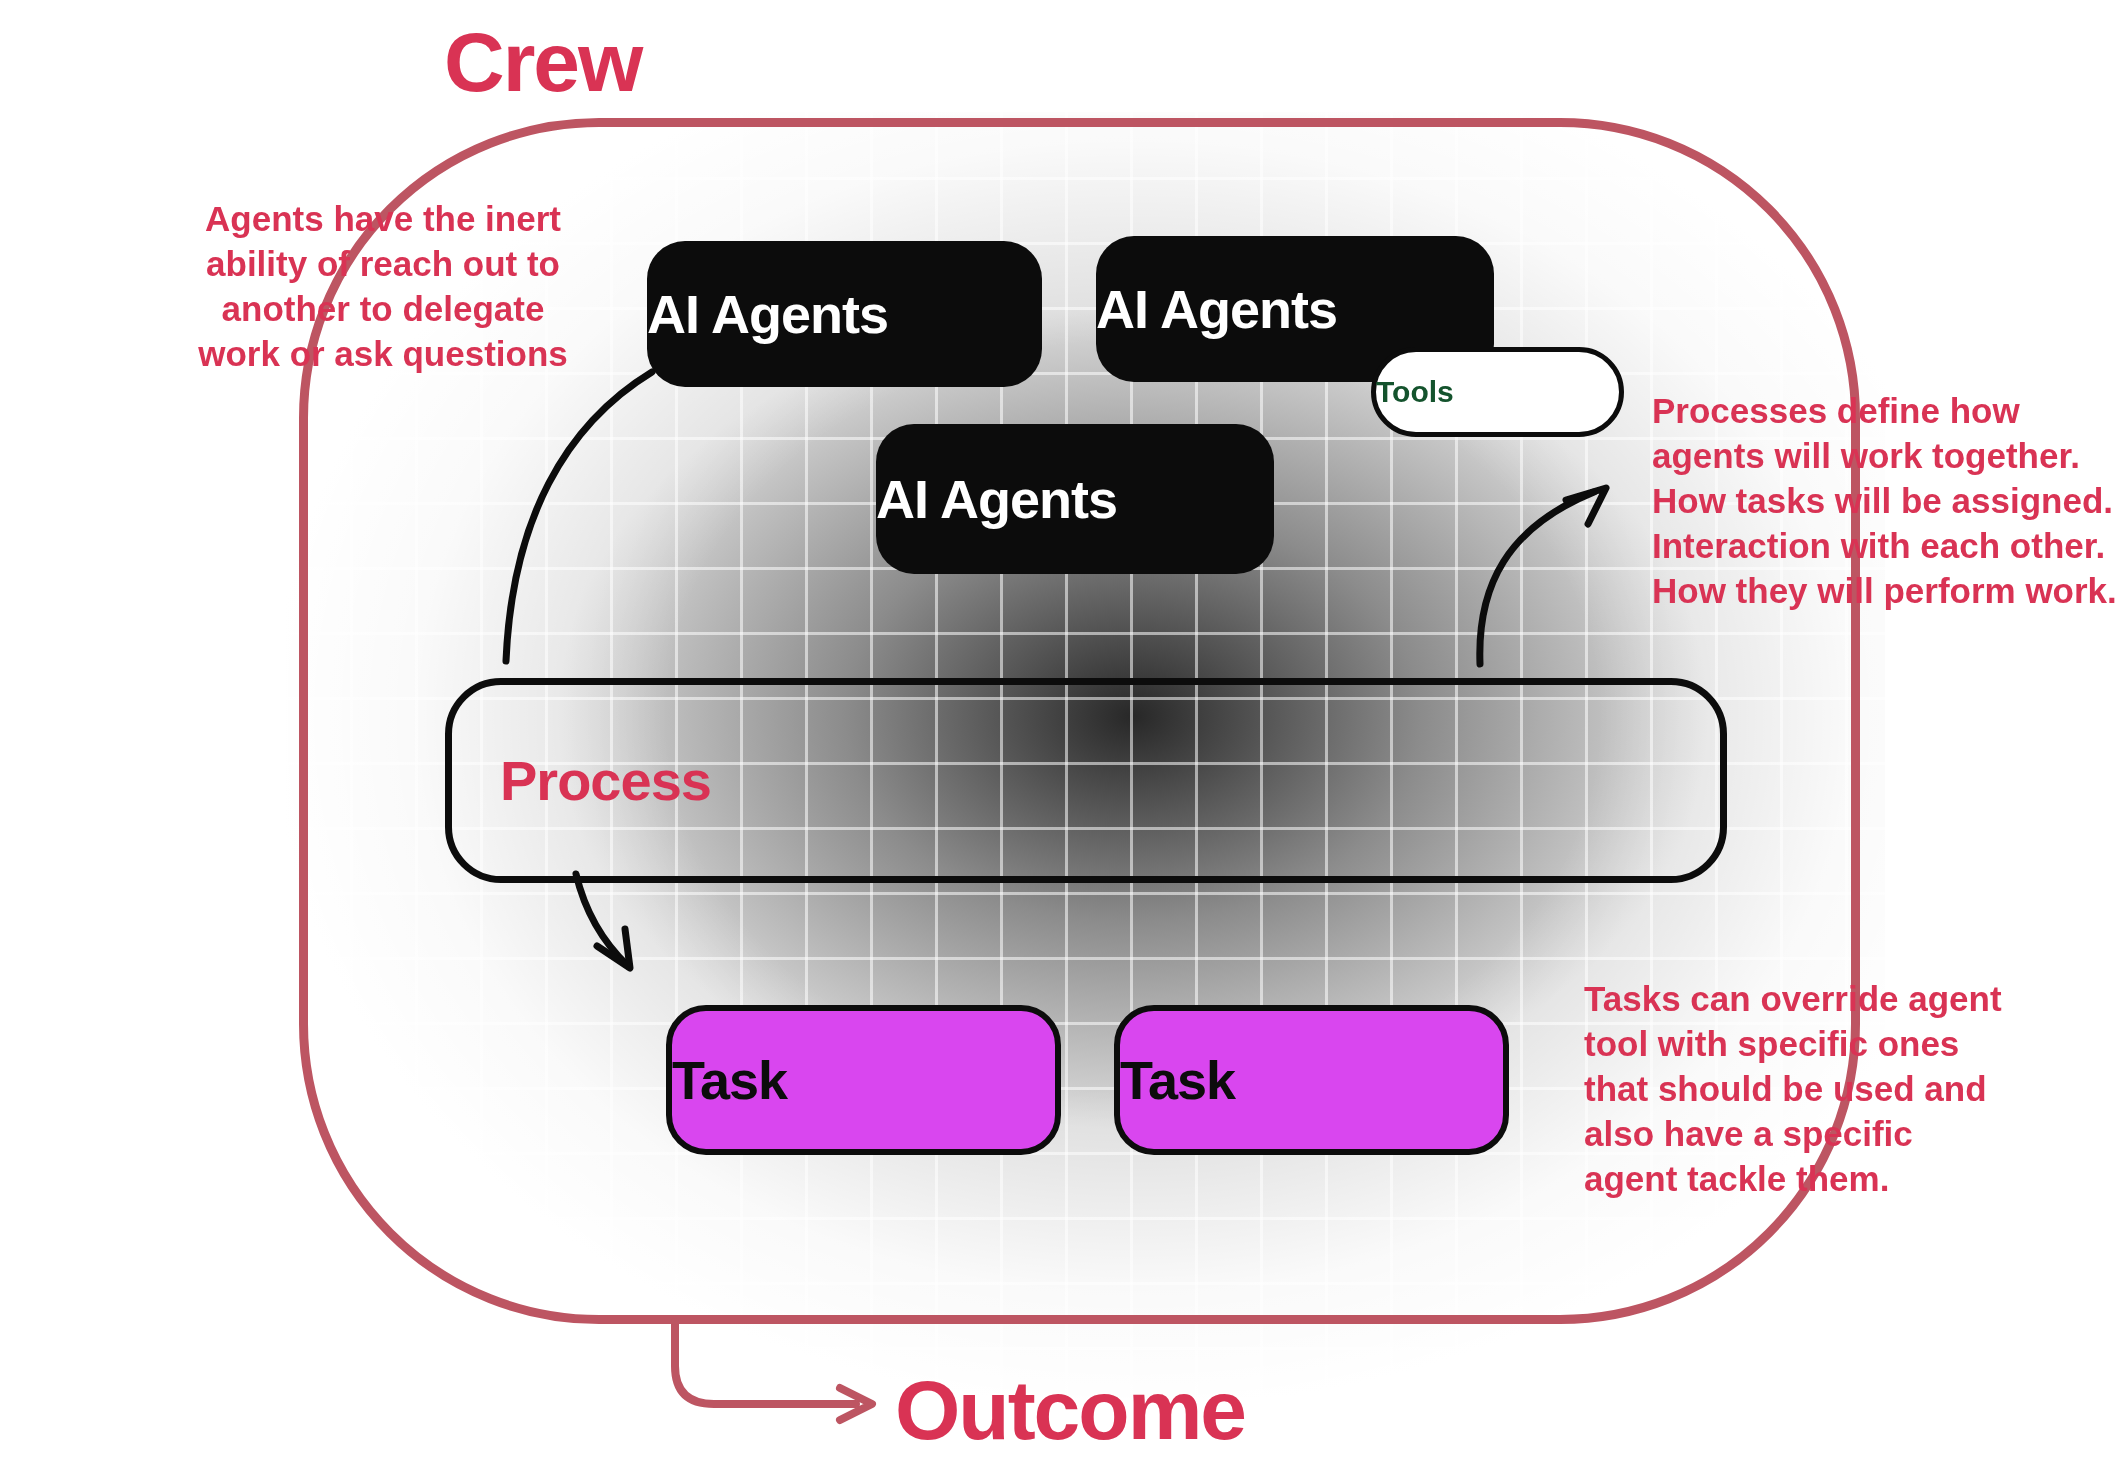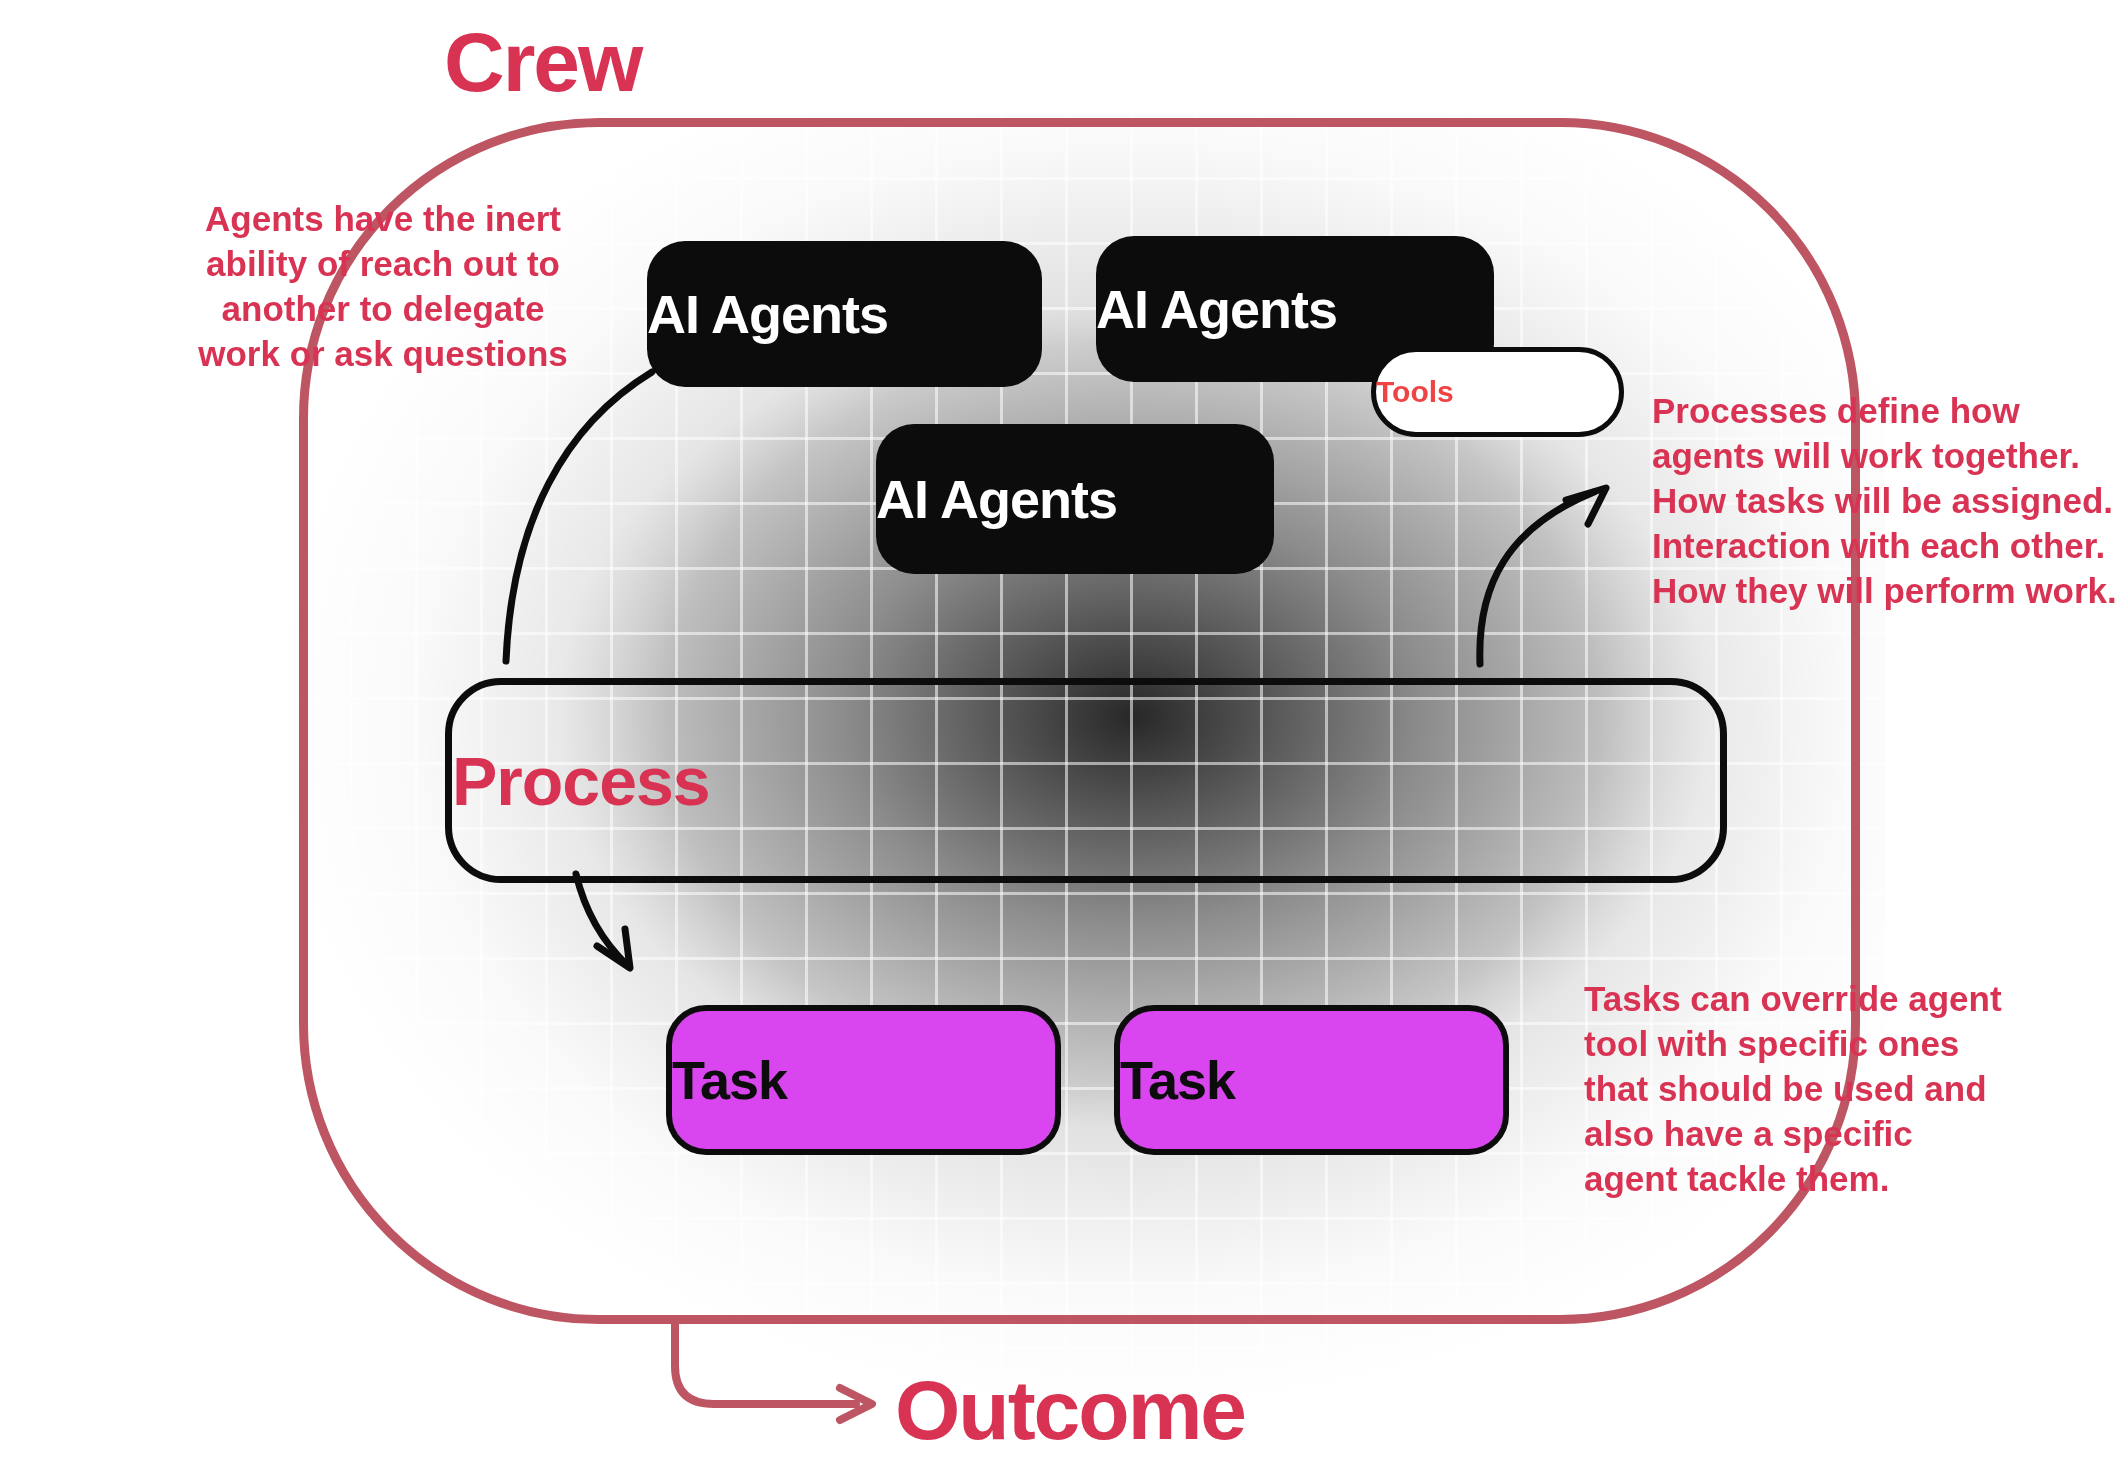--- a/index.html
+++ b/index.html
@@ -24,23 +24,23 @@
   .arrows path { fill:none; stroke-linecap:round; stroke-linejoin:round; }
   .arrows path.blk { stroke:#0c0c0c; stroke-width:7; }
   .arrows path.red { stroke:#BD5562; stroke-width:8; }
 
   .box { position:absolute; display:flex; align-items:center; justify-content:flex-start; box-sizing:border-box; text-align:center;margin-top:12px; }
   .black-box { background:#0C0C0C; color:#ffffff; border-radius:38px; font-weight:700; font-size:54px; letter-spacing:-1px; }
   .agent1 { left:647px;  top:229px; width:395px; height:146px; }
   .agent2 { left:1096px; top:224px; width:398px; height:146px; }
   .agent3 { left:876px;  top:412px; width:398px; height:150px; }
   .tools  { left:1371px; top:335px; width:253px; height:90px; background:#ffffff; border:5px solid #0c0c0c;
-            border-radius:45px; font-weight:700; font-size:30px; color:#ef4444; }
+            border-radius:45px; font-weight:700; font-size:30px; color:#14532d; }
   .process { left:445px; top:666px; width:1282px; height:205px; border:7px solid #0c0c0c; border-radius:56px;
-             color:#D93354; font-weight:800; font-size:68px; letter-spacing:-1px; }
+             color:#D93354; font-weight:800; font-size:56px; letter-spacing:-1px;padding-left:48px; }
   .task { width:395px; height:150px; background:#d946ef; border:6px solid #0c0c0c; border-radius:40px;
           font-weight:700; font-size:54px; color:#0c0c0c; letter-spacing:-1px; }
   .task1 { left:666px;  top:993px; }
   .task2 { left:1114px; top:993px; }
 
   .title   { position:absolute; left:444px; top:14px;  font-size:84px; font-weight:800; color:#D93354; letter-spacing:-2px; }
   .outcome { position:absolute; left:895px; top:1362px; font-size:84px; font-weight:800; color:#D93354; letter-spacing:-2px; }
 
   .note { position:absolute; color:#D93354; font-weight:700; font-size:35px; line-height:45px; white-space:pre; }
   .note-left    { left:188px;  top:196px; width:390px; text-align:center; }

